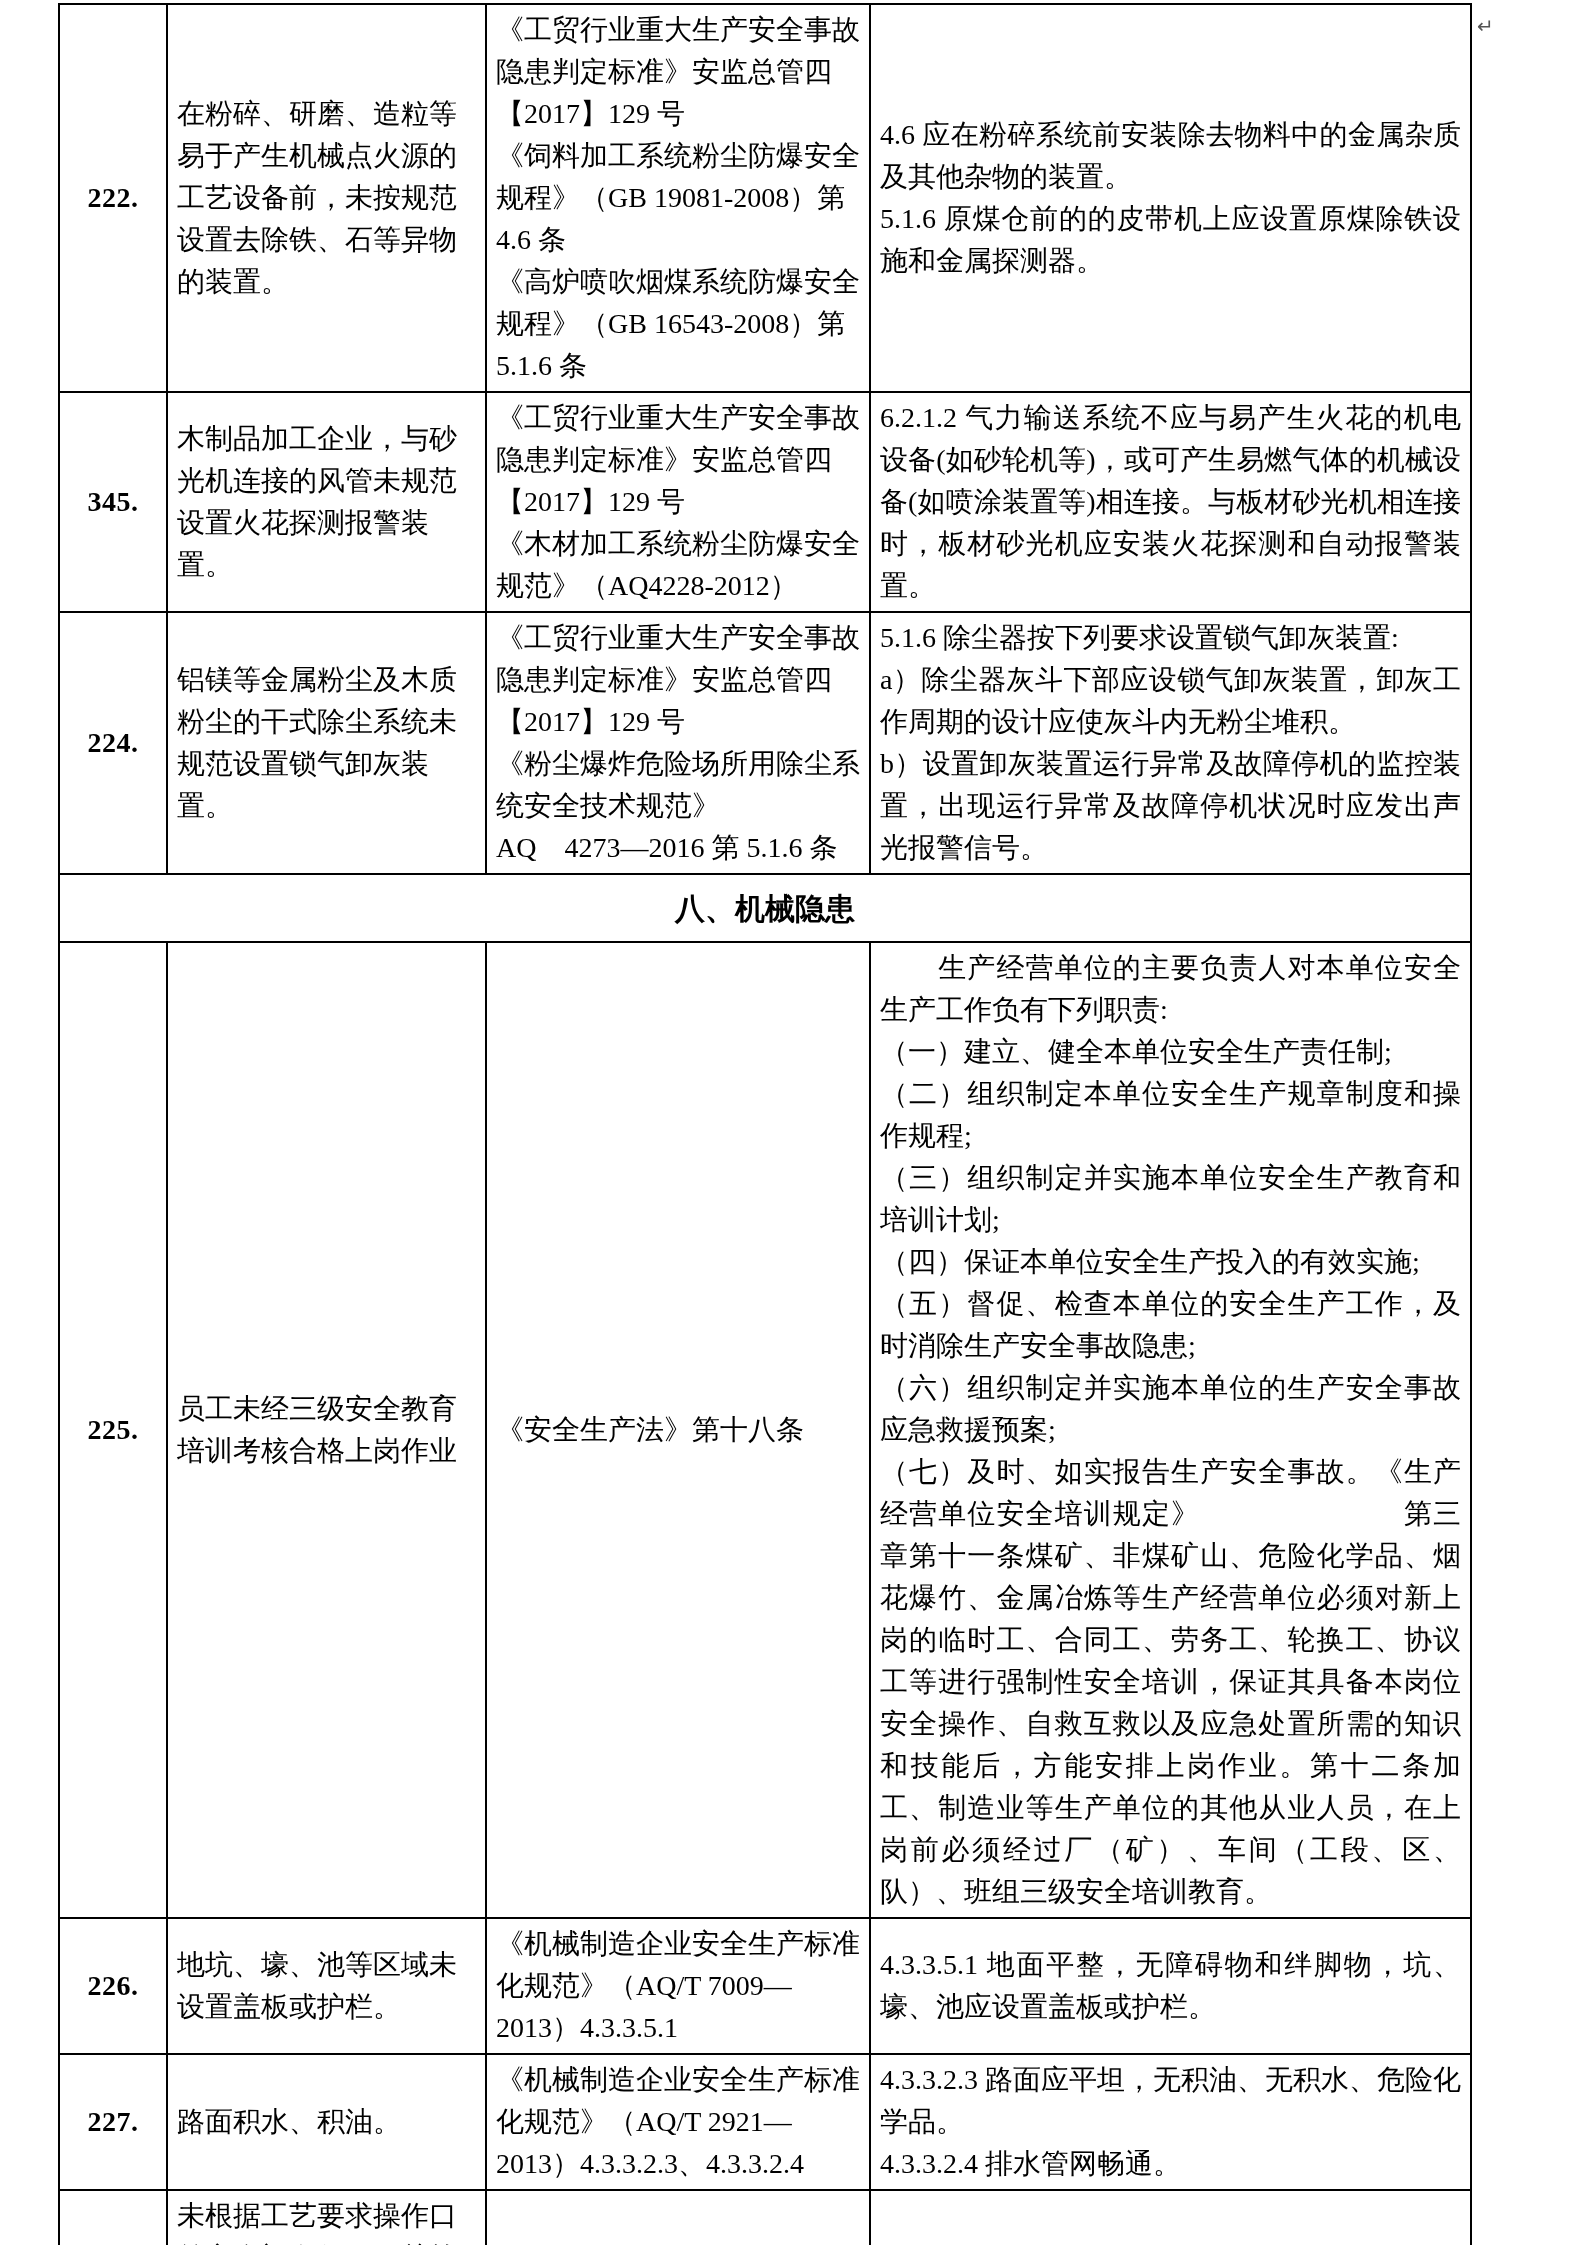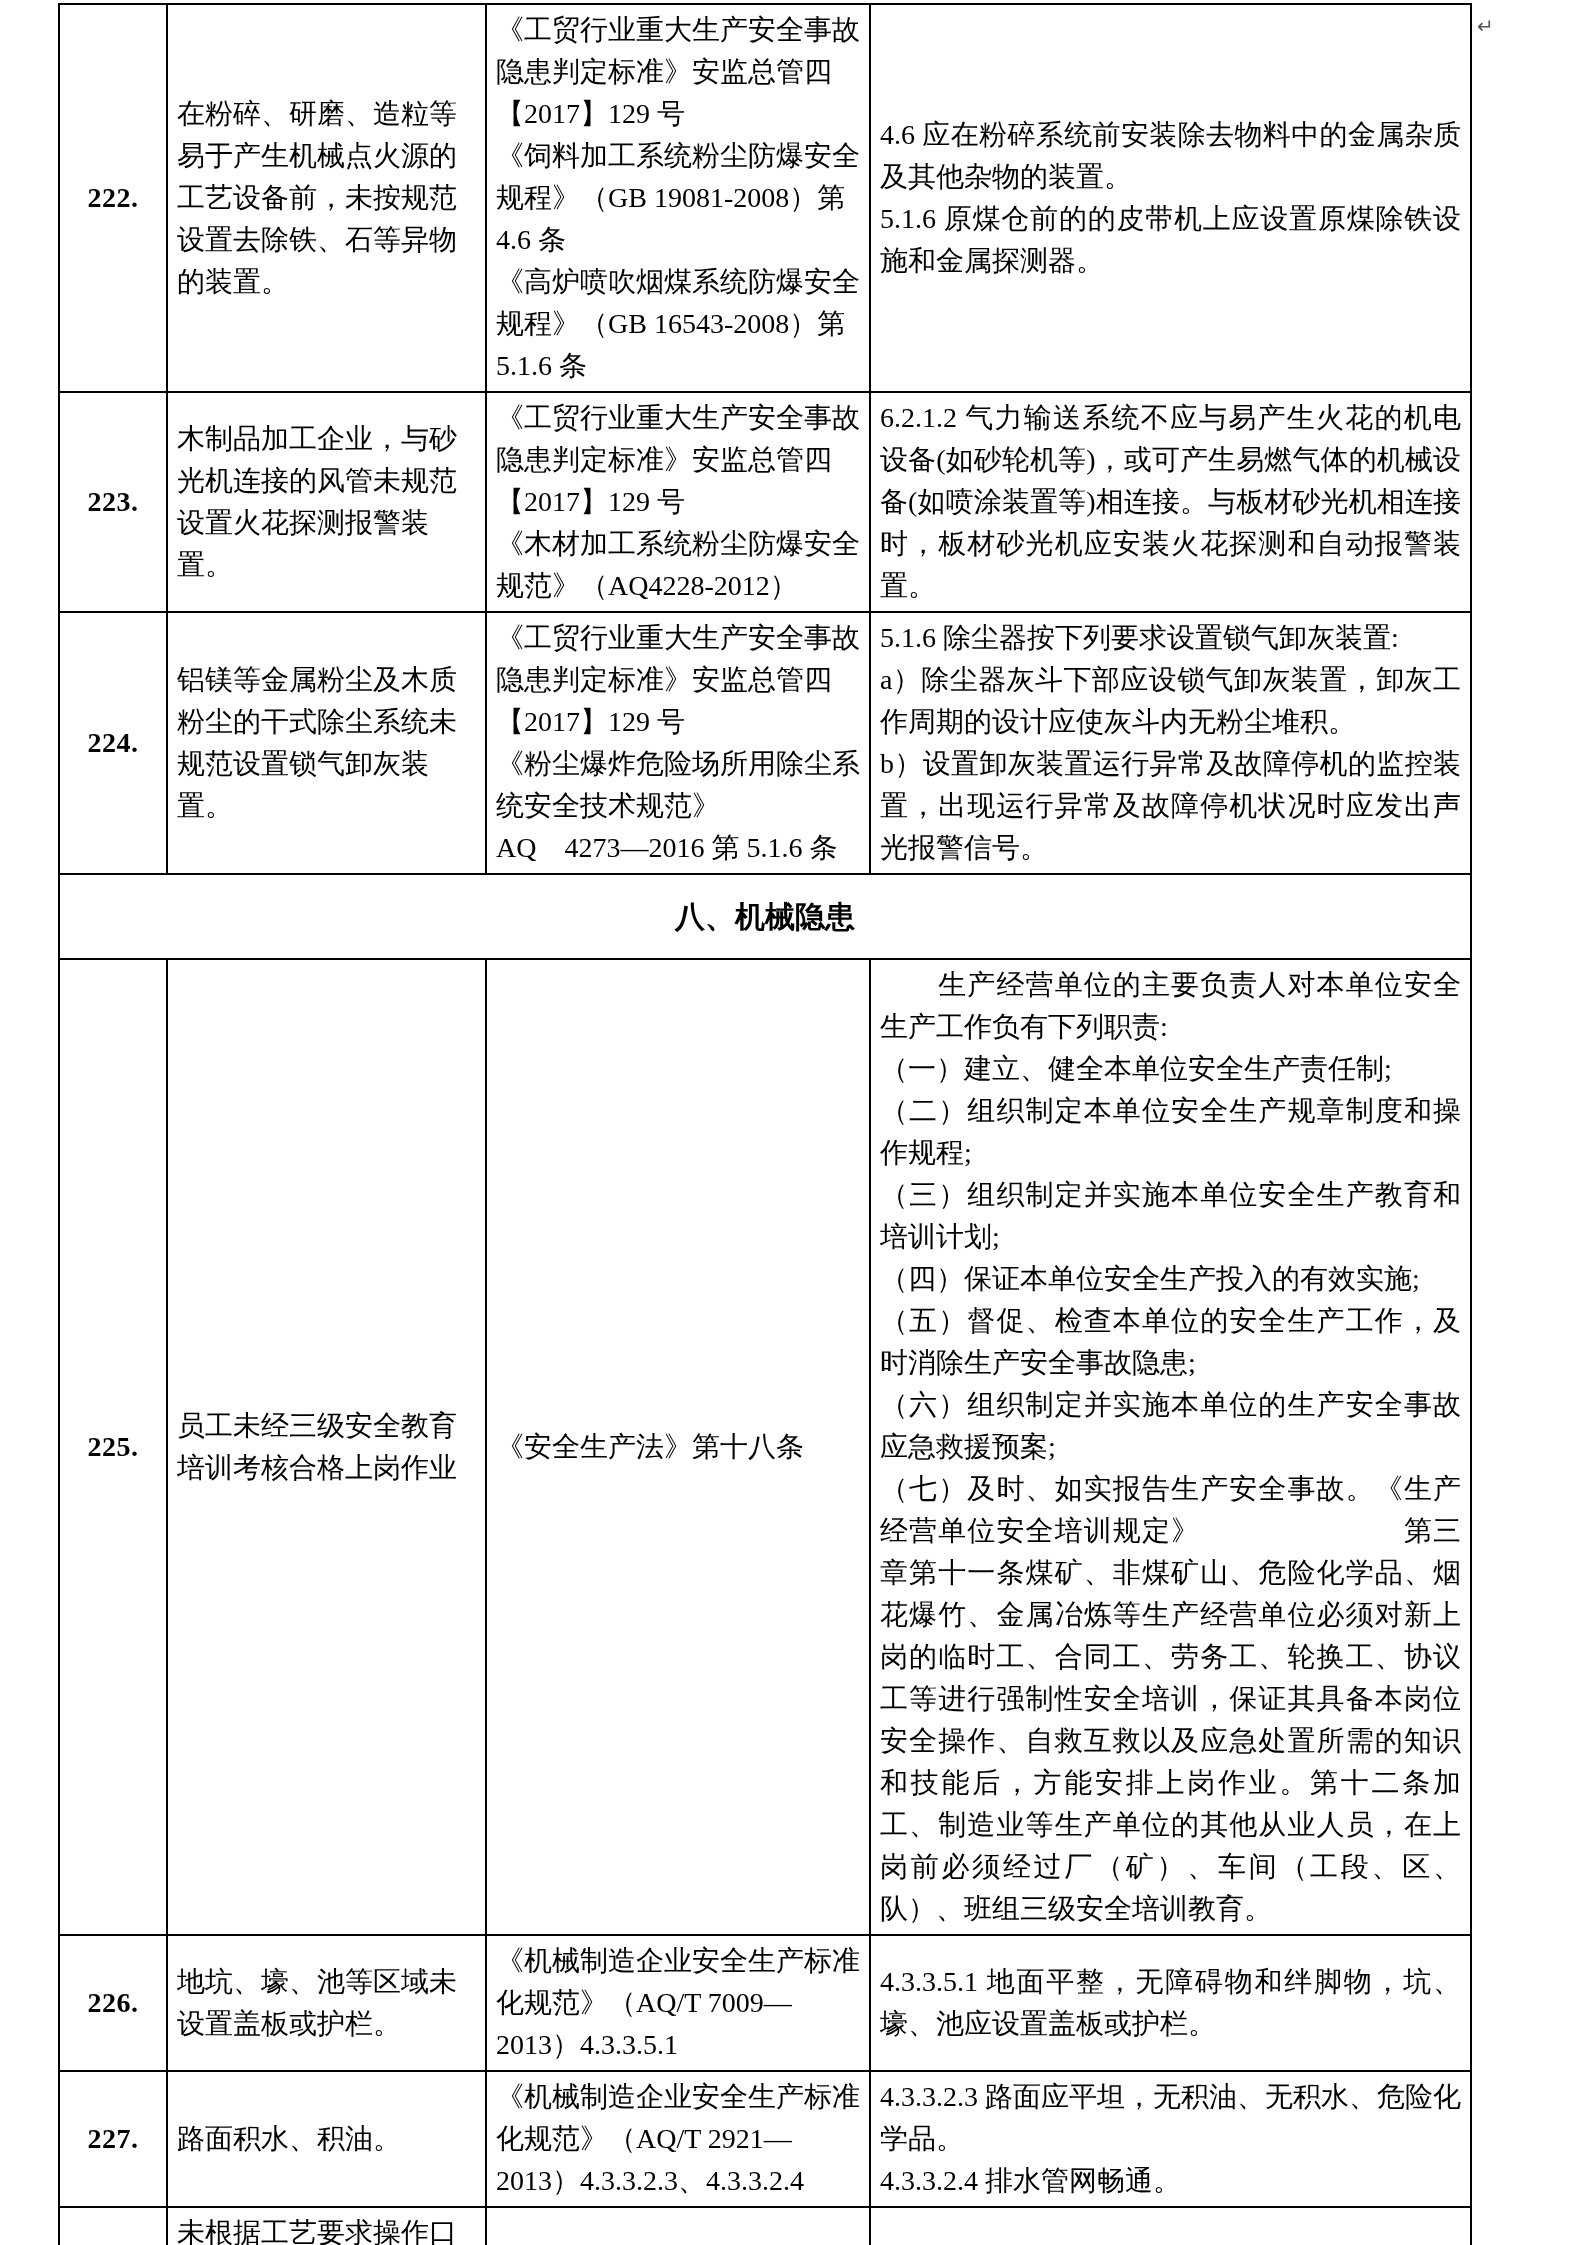--- a/index.html
+++ b/index.html
@@ -75,39 +75,39 @@
       <td class="col-no">222.</td>
       <td class="col-hazard">在粉碎、研磨、造粒等易于产生机械点火源的工艺设备前，未按规范设置去除铁、石等异物的装置。</td>
       <td class="col-basis">《工贸行业重大生产安全事故隐患判定标准》安监总管四【2017】129 号
 《饲料加工系统粉尘防爆安全规程》（GB 19081-2008）第 4.6 条
 《高炉喷吹烟煤系统防爆安全规程》（GB 16543-2008）第 5.1.6 条</td>
       <td class="col-req">4.6 应在粉碎系统前安装除去物料中的金属杂质及其他杂物的装置。
 5.1.6 原煤仓前的的皮带机上应设置原煤除铁设施和金属探测器。</td>
     </tr>
 
     <tr style="height:200px">
-      <td class="col-no">223.</td>
+      <td class="col-no">345.</td>
       <td class="col-hazard">木制品加工企业，与砂光机连接的风管未规范设置火花探测报警装置。</td>
       <td class="col-basis">《工贸行业重大生产安全事故隐患判定标准》安监总管四【2017】129 号
 《木材加工系统粉尘防爆安全规范》（AQ4228-2012）</td>
       <td class="col-req">6.2.1.2 气力输送系统不应与易产生火花的机电设备(如砂轮机等)，或可产生易燃气体的机械设备(如喷涂装置等)相连接。与板材砂光机相连接时，板材砂光机应安装火花探测和自动报警装置。</td>
     </tr>
 
     <tr style="height:262px">
       <td class="col-no">224.</td>
       <td class="col-hazard">铝镁等金属粉尘及木质粉尘的干式除尘系统未规范设置锁气卸灰装置。</td>
       <td class="col-basis">《工贸行业重大生产安全事故隐患判定标准》安监总管四【2017】129 号
 《粉尘爆炸危险场所用除尘系统安全技术规范》
 AQ　4273—2016 第 5.1.6 条</td>
       <td class="col-req">5.1.6 除尘器按下列要求设置锁气卸灰装置:
 a）除尘器灰斗下部应设锁气卸灰装置，卸灰工作周期的设计应使灰斗内无粉尘堆积。
 b）设置卸灰装置运行异常及故障停机的监控装置，出现运行异常及故障停机状况时应发出声光报警信号。</td>
     </tr>
 
-    <tr class="section-row" style="height:85px">
+    <tr class="section-row" style="height:68px">
       <td colspan="4">八、机械隐患</td>
     </tr>
 
     <tr style="height:917px">
       <td class="col-no">225.</td>
       <td class="col-hazard">员工未经三级安全教育培训考核合格上岗作业</td>
       <td class="col-basis">《安全生产法》第十八条</td>
       <td class="col-req">　　生产经营单位的主要负责人对本单位安全生产工作负有下列职责:
 （一）建立、健全本单位安全生产责任制;
 （二）组织制定本单位安全生产规章制度和操作规程;

